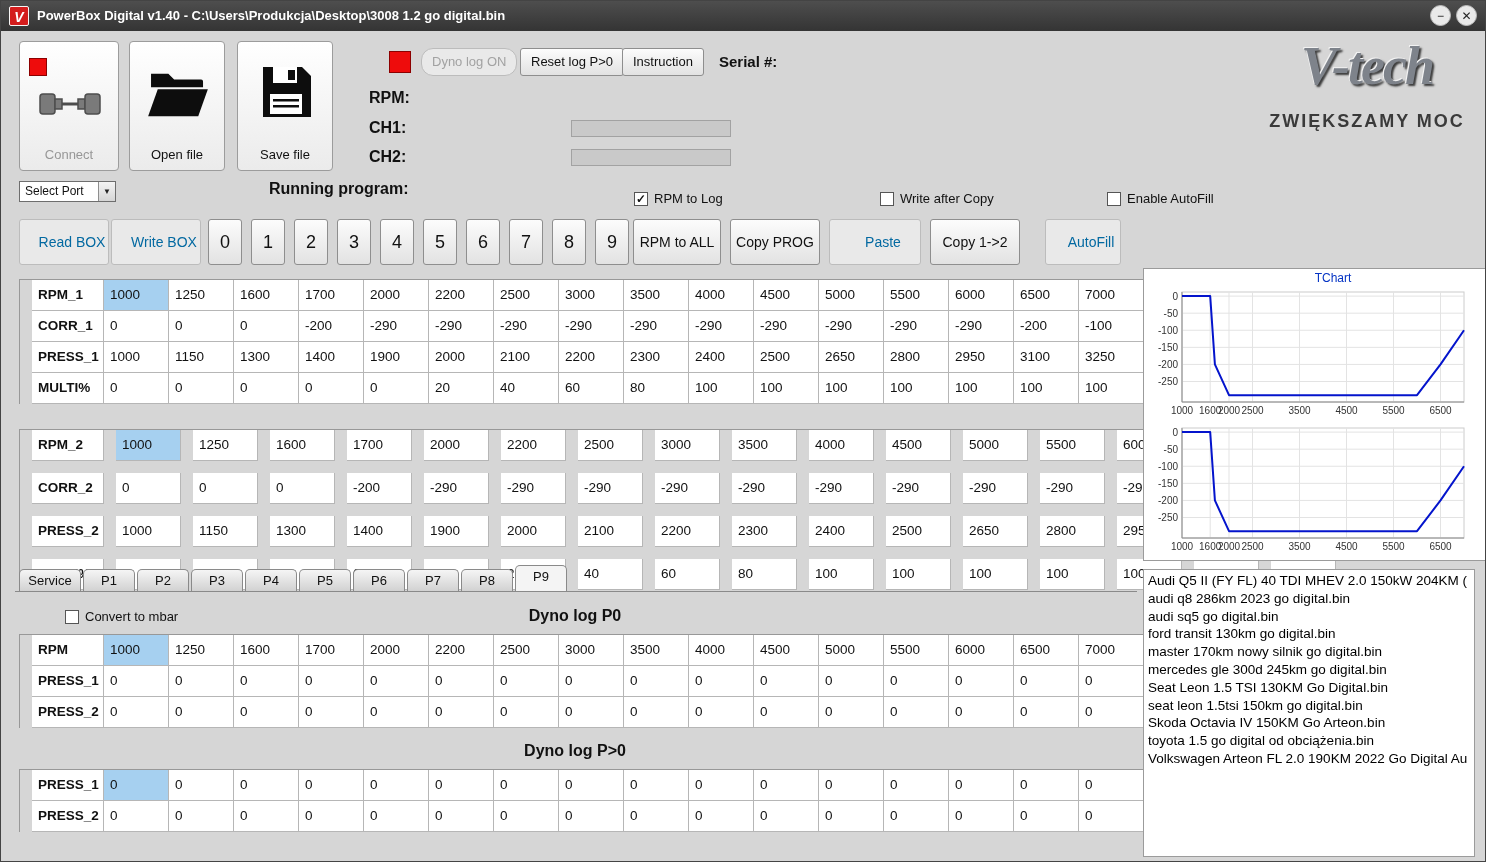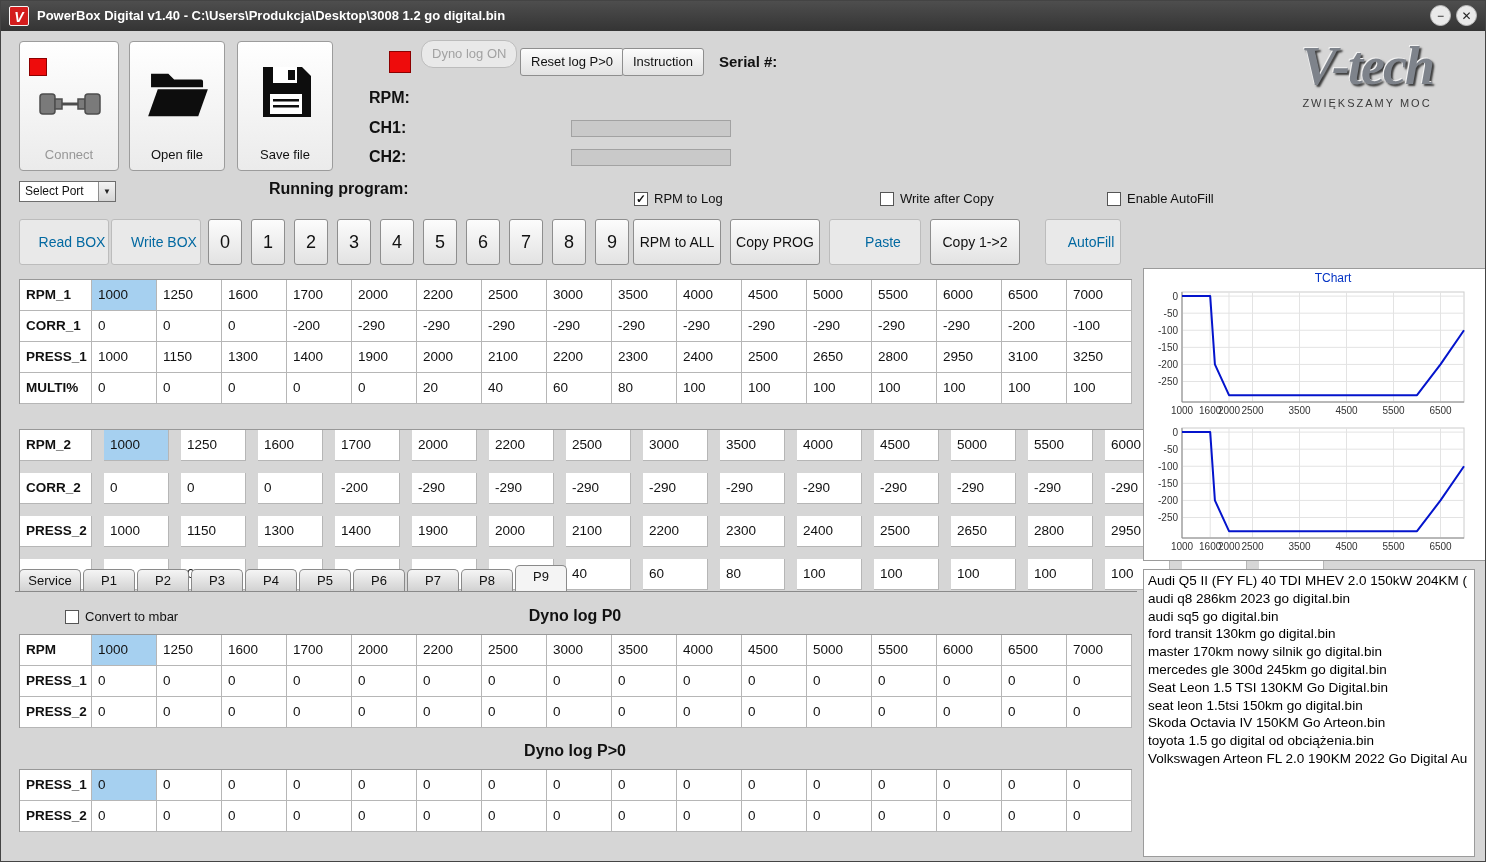--- a/index.html
+++ b/index.html
@@ -32,42 +32,42 @@
   .progress { position:absolute; width:160px; height:17px; background:#c9c9c9; border:1px solid #a2a2a2; }
 
   .selectport { position:absolute; left:18px; top:180px; width:97px; height:21px; background:#fff; border:1px solid #6e6e6e; font-size:12px; }
   .selectport .sp-text { position:absolute; left:5px; top:0; line-height:19px; color:#111; }
   .selectport .sp-arrow { position:absolute; right:0; top:0; width:17px; height:19px; background:linear-gradient(#f4f4f4,#d5d5d5); border-left:1px solid #8e8e8e; text-align:center; font-size:8px; line-height:19px; color:#222; }
 
   .cb-row { position:absolute; display:flex; align-items:center; gap:6px; font-size:13px; color:#111; }
   .cb { width:14px; height:14px; background:#fff; border:1px solid #555; font-size:12px; line-height:12px; text-align:center; font-weight:bold; color:#111; flex:0 0 auto; }
 
   
-  .grid { position:absolute; display:grid; border-left:1px solid #989898; border-top:1px solid #989898; background:#d6d6d6; }
+  .grid { position:absolute; display:grid; border-left:1px solid #989898; border-top:1px solid #989898; background:#d6d6d6;padding-left:12px; }
   .cell { background:#fff; border-right:1px solid #b6b6b6; border-bottom:1px solid #b6b6b6; height:31px; line-height:30px; padding-left:6px; font-size:13.5px; color:#111; overflow:hidden; white-space:nowrap; }
   .cell.label { font-weight:bold; }
   .cell.hl { background:#a6d0f0; }
 
   
   .tabbar { position:absolute; left:18px; top:564px; display:flex; align-items:flex-end; height:27px; }
   .tab { width:52px; height:23px; line-height:22px; text-align:center; font-size:13px; background:linear-gradient(#f5f5f5,#d0d0d0); border:1px solid #8a8a8a; border-bottom:none; border-radius:5px 5px 0 0; margin-right:2px; color:#111; }
   .tab.wide { width:62px; }
   .tab.active { height:27px; background:#f4f4f4; }
   .tab-sep { position:absolute; left:14px; top:590px; width:1122px; height:1px; background:#8a8a8a; }
 
   .panel { position:absolute; background:#fff; border:1px solid #9b9b9b; }
   .tchart-title { text-align:center; font-size:12px; color:#0433c4; padding-top:2px; }
   .chart { position:absolute; }
 
   .file-item { white-space:nowrap; overflow:hidden; font-size:13.5px; line-height:17.8px; padding-left:3px; color:#000; }
 
   
   .vtech { position:absolute; left:1252px; top:34px; width:228px; text-align:center; }
   .vtech-text { font-size:54px; font-weight:bold; font-style:italic; font-family:"Liberation Serif",serif; color:#7e838b; text-shadow:-1px -1px 0 #f2f2f2, 2px 2px 2px #3c3c3c; letter-spacing:-2px; }
-  .vtech-tag { font-size:11px; font-weight:normal; letter-spacing:2px; color:#3a3a3a; margin-top:0px; }
+  .vtech-tag { font-size:18px; font-weight:bold; letter-spacing:2px; color:#3a3a3a; margin-top:14px; }
 </style>
 </head>
 <body>
 
 <div id="window">
 
   <div class="titlebar">
     <div class="title-logo">V</div>
     <div class="title-text">PowerBox Digital v1.40 - C:\Users\Produkcja\Desktop\3008 1.2 go digital.bin</div>
     <div class="win-btn" style="right:34px;">−</div>
@@ -102,21 +102,21 @@
       <rect x="15" y="3" width="24" height="16" fill="#ffffff"></rect>
       <rect x="30" y="6" width="7" height="10" fill="#0d0d0d"></rect>
       <rect x="12" y="30" width="32" height="20" fill="#ffffff"></rect>
       <rect x="15" y="35" width="26" height="2.5" fill="#0d0d0d"></rect>
       <rect x="15" y="41" width="26" height="2.5" fill="#0d0d0d"></rect>
     </svg>
     <div class="lbl">Save file</div>
   </div>
 
   <div class="indicator" style="left:388px; top:50px; width:22px; height:22px;"></div>
-  <div class="btn disabled" style="left:420px; top:39px;border-radius:12px;">Dyno log ON</div>
+  <div class="btn disabled" style="left:420px; top:47px;border-radius:12px;">Dyno log ON</div>
   <div class="btn" style="left:519px; top:47px;">Reset log P&gt;0</div>
   <div class="btn" style="left:621px; top:47px;">Instruction</div>
   <div class="hlabel" style="left:718px; top:52px; font-size:15px;">Serial #:</div>
 
   <div class="hlabel" style="left:368px; top:88px;">RPM:</div>
   <div class="hlabel" style="left:368px; top:118px;">CH1:</div>
   <div class="hlabel" style="left:368px; top:147px;">CH2:</div>
   <div class="progress" style="left:570px; top:119px;"></div>
   <div class="progress" style="left:570px; top:148px;"></div>
 

